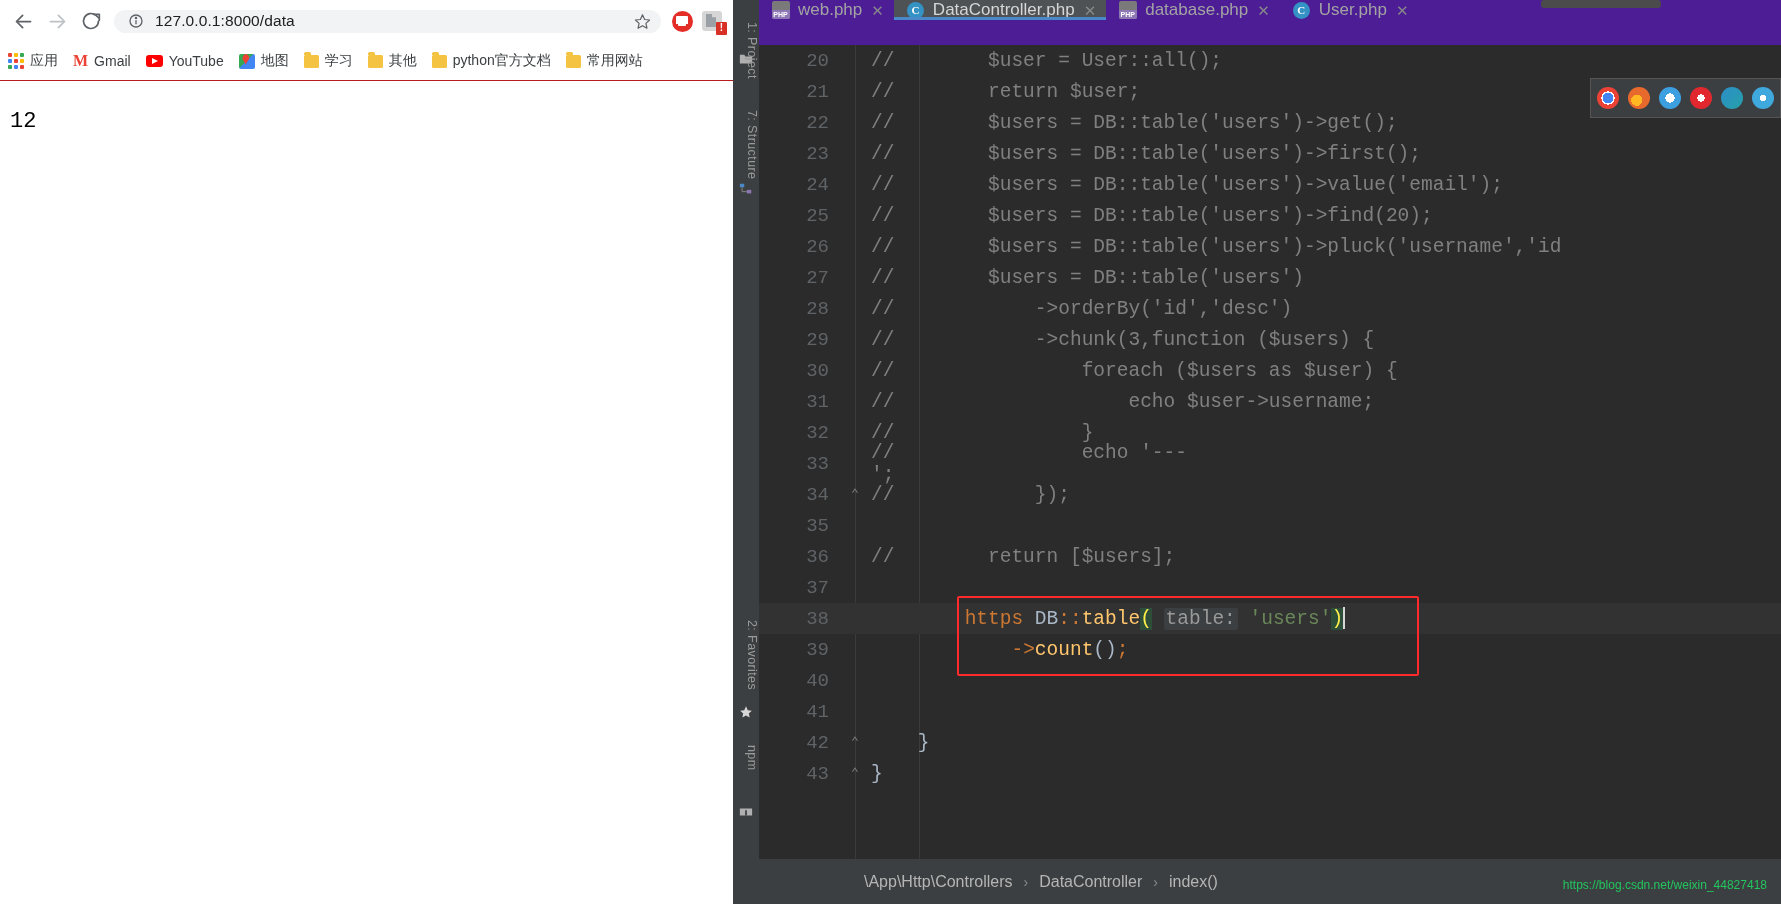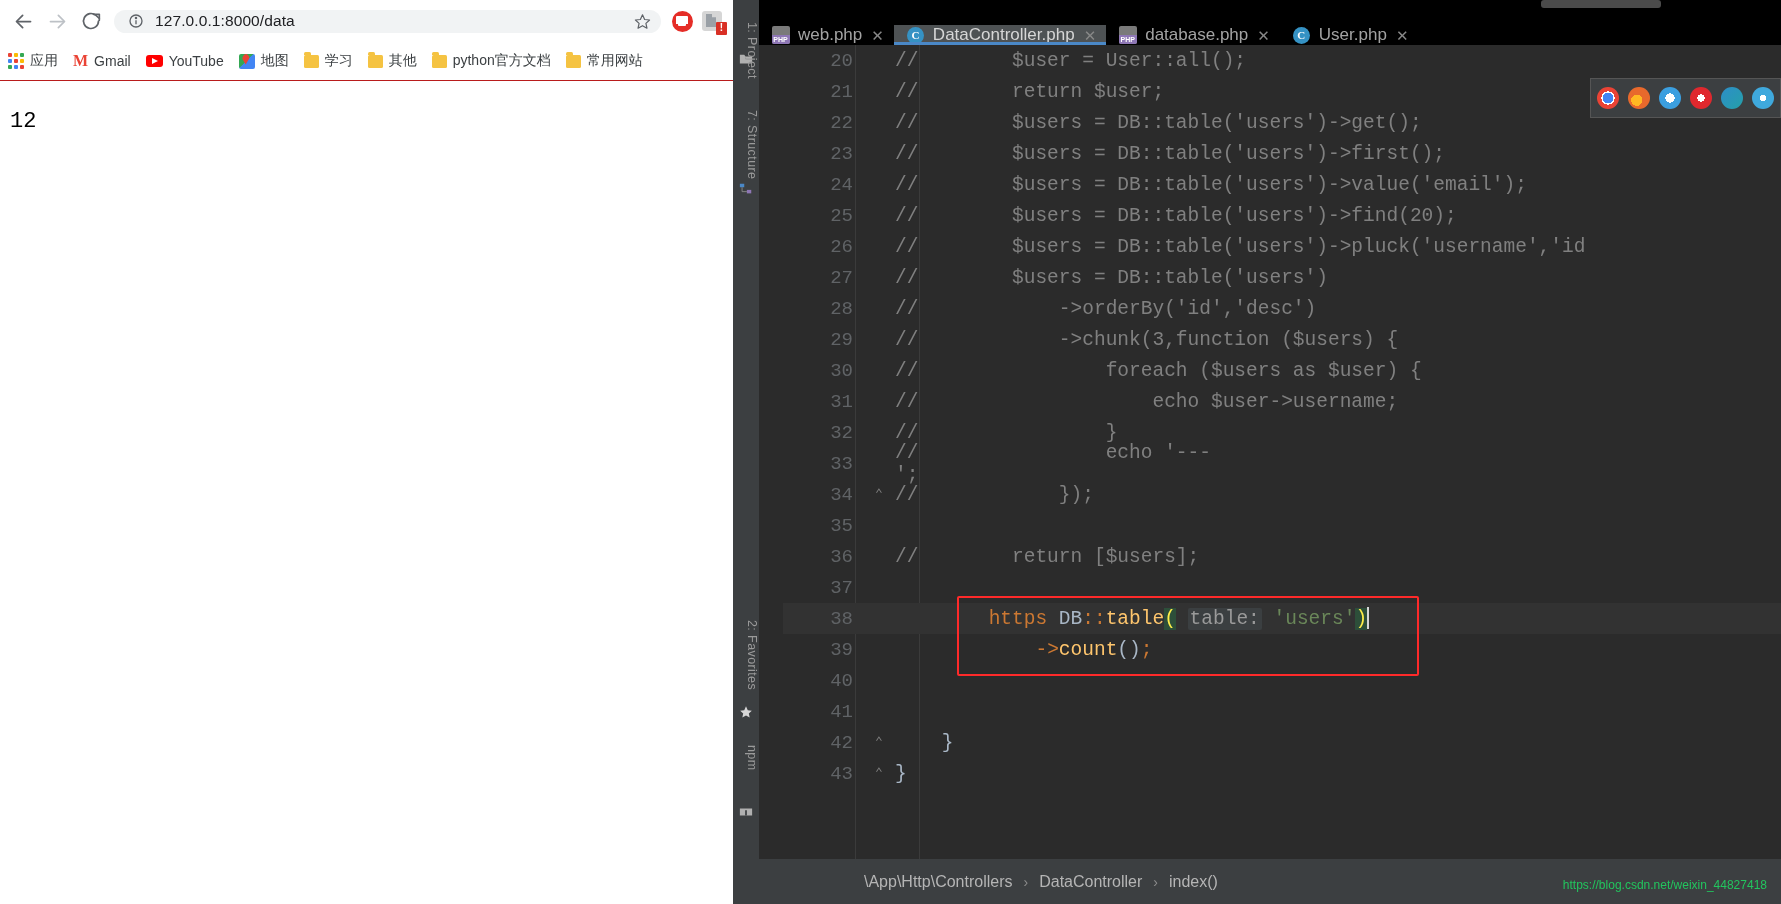--- a/index.html
+++ b/index.html
@@ -47,42 +47,42 @@
   .maps-ic{width:16px;height:15px;position:relative;background:linear-gradient(135deg,#34a853 0%,#34a853 45%,#4285f4 46%,#4285f4 100%);border-radius:2px;}
   .maps-ic:after{content:"";position:absolute;left:3px;top:0px;width:8px;height:11px;background:#ea4335;
                  border-radius:50% 50% 50% 50%/60% 60% 40% 40%;clip-path:polygon(50% 100%,0 38%,10% 12%,50% 0,90% 12%,100% 38%);}
 
   .bw-page{position:absolute;left:0;top:81px;right:0;bottom:0;background:#fff;}
   .page-body{padding:28px 0 0 10px;font-size:22px;color:#000;font-family:Liberation Mono, monospace;}
 
   
   .ide{position:absolute;left:733px;top:0;width:1048px;height:904px;background:#2b2b2b;color:#a9b7c6;}
 
-  .ide-tabs{position:absolute;left:26px;top:0;right:0;height:45px;background:#000000;display:flex;align-items:flex-end;}
+  .ide-tabs{position:absolute;left:26px;top:0;right:0;height:45px;background:#4c1d95;display:flex;align-items:flex-start;}
   .tab{display:flex;align-items:center;padding:0 10px 0 12px;color:#a3a3a3;font-size:17px;position:relative;
        white-space:nowrap;flex:0 0 auto;}
   .tab.active{background:#4e5254;color:#d6d6d6;}
   .tab.active:after{content:"";position:absolute;left:0;right:0;bottom:0;height:3px;background:#4a88c7;}
   .tab-ic{width:19px;height:19px;margin-right:8px;flex:0 0 auto;display:flex;align-items:center;justify-content:center;}
   .ic-php{width:18px;height:18px;background:#7a7a7a;border-radius:2px;position:relative;overflow:hidden;}
   .ic-php:after{content:"PHP";position:absolute;left:0;bottom:0;right:0;height:9px;background:#8e77b5;color:#fff;
                 font-size:7px;line-height:9px;text-align:center;font-family:"Liberation Sans",sans-serif;font-weight:bold;}
   .ic-class{width:17px;height:17px;border-radius:50%;background:#3592c4;color:#fff;font-size:11px;font-weight:bold;
             display:flex;align-items:center;justify-content:center;font-family:"Liberation Serif",serif;}
   .tab-x{margin-left:9px;color:#888;font-size:15px;line-height:1;}
 
   
   .toolstrip{position:absolute;left:0;top:0;width:26px;bottom:0;background:#3c3f41;}
   .vlabel{position:absolute;left:0;width:26px;color:#9a9a9a;font-size:12.5px;white-space:nowrap;
           writing-mode:vertical-rl;text-align:left;letter-spacing:0.4px;}
   .vicon{position:absolute;left:6px;width:14px;height:14px;}
 
   
   .editor{position:absolute;left:26px;top:45px;right:0;bottom:45px;background:#2b2b2b;overflow:hidden;}
-  .code-row{position:relative;height:31px;display:flex;align-items:center;font-family:"Liberation Mono",monospace;font-size:19.5px;margin-left:24px;}
+  .code-row{position:relative;height:31px;display:flex;align-items:center;font-family:"Liberation Mono",monospace;font-size:19.5px;}
   .code-row.hl{background:#323232;}
   .lnum{width:70px;text-align:right;padding-right:14px;color:#606366;font-size:19px;flex:0 0 auto;
         font-family:"Liberation Mono",monospace;}
   .fold{width:24px;flex:0 0 auto;color:#808080;font-size:13px;text-align:center;line-height:1;}
   .ctext{flex:1 1 auto;white-space:pre;color:#808080;overflow:hidden;padding-left:4px;}
   .guide{position:absolute;left:96px;top:0;bottom:0;width:1px;background:#3b3b3b;}
   .guide2{position:absolute;left:160px;top:0;bottom:0;width:1px;background:#3b3b3b;}
 
   .cm{color:#808080;}
   .kw{color:#cc7832;}

